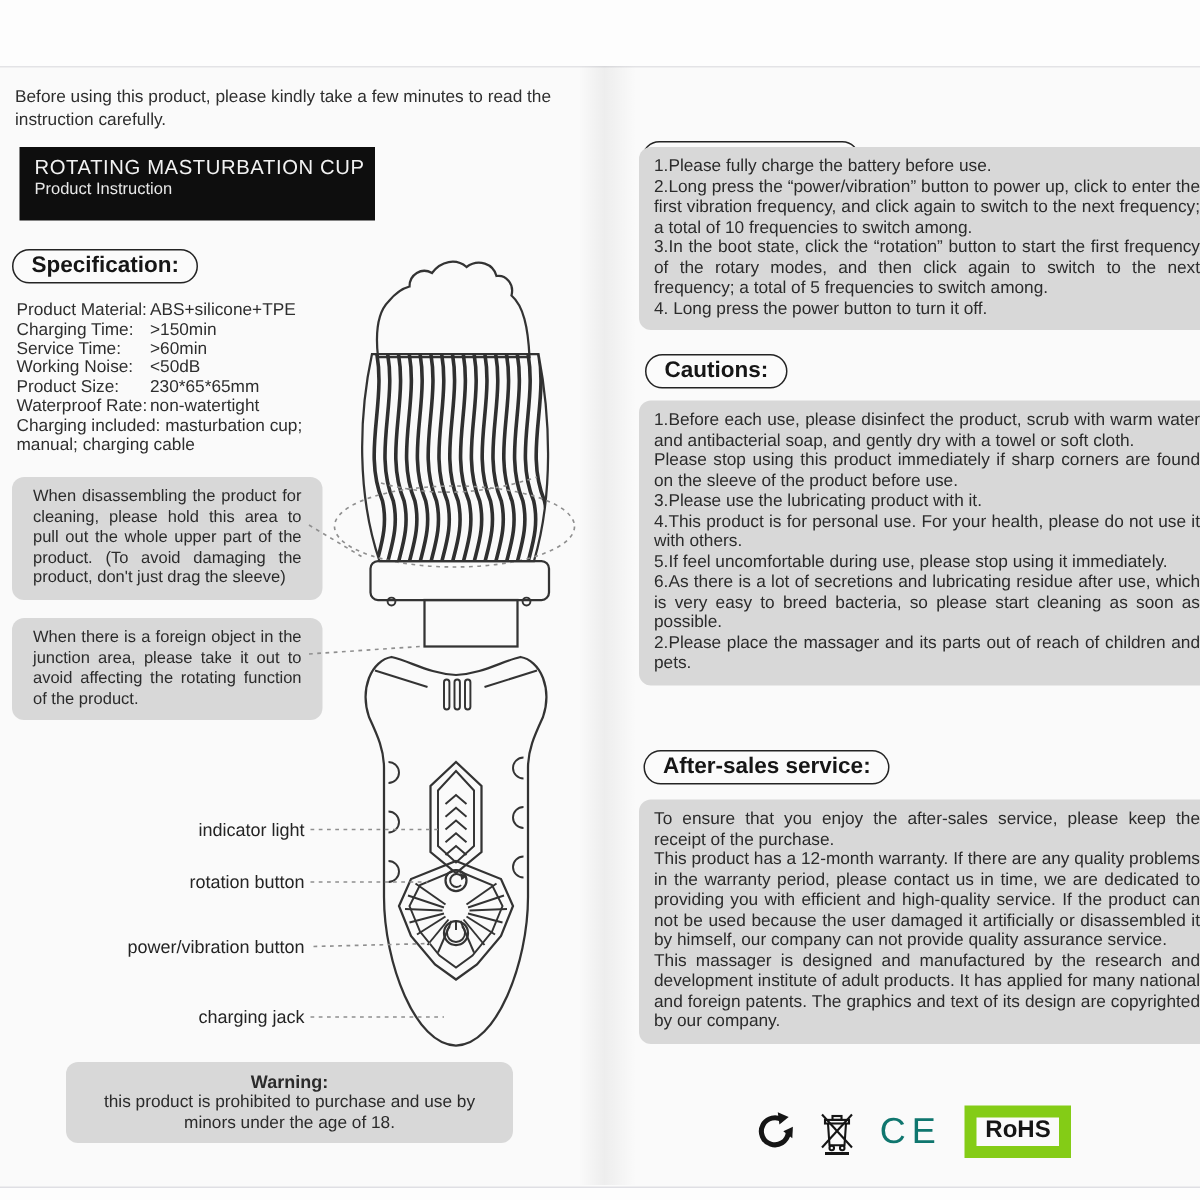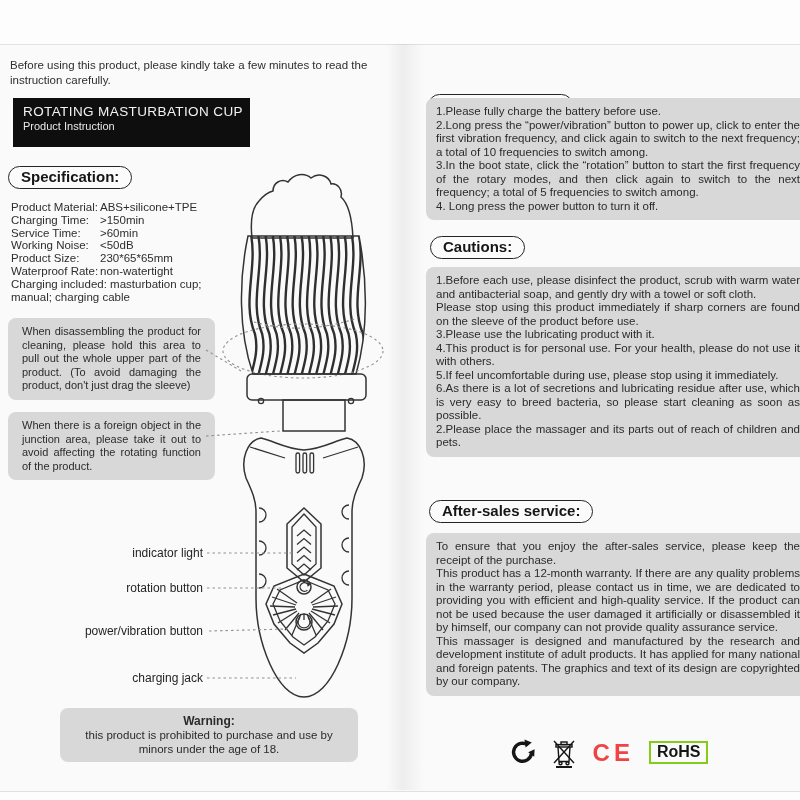--- a/index.html
+++ b/index.html
@@ -38,30 +38,30 @@
   .graybox{
     background:#d8d8d8;border-radius:8px;color:#2b2b2b;
     font-size:11px;line-height:13.5px;text-align:justify;padding:7px 14px;
   }
   .graybox p{margin:0;}
   .rt-box{left:426px;width:364px;font-size:11.5px;line-height:13.5px;padding:7px 10px;}
   .note1{left:8px;top:318px;width:179px;}
   .note2{left:8px;top:412px;width:179px;}
   .dev-label{font-size:12px;text-align:right;width:163px;left:40px;color:#242424;}
   .warnbox{
-    left:60px;top:708px;width:280px;background:#d8d8d8;border-radius:8px;
+    left:44px;top:708px;width:280px;background:#d8d8d8;border-radius:8px;
     text-align:center;font-size:11.5px;line-height:14px;padding:6px 9px;color:#2b2b2b;
   }
   .warnbox .wh{font-weight:bold;font-size:12px;}
   .cert-row{left:426px;top:737px;width:364px;display:flex;justify-content:center;align-items:center;gap:15px;}
   .rohs{
-    border:2px solid #84cc16;padding:0 6px 1px 6px;font-weight:bold;font-size:16px;color:#151515;
+    border:8px solid #84cc16;padding:0 6px 1px 6px;font-weight:bold;font-size:16px;color:#151515;
     font-family:"Liberation Sans",sans-serif;
   }
-  .ce{font-size:24px;font-weight:700;letter-spacing:4px;color:#ef4444;}
+  .ce{font-size:24px;font-weight:400;letter-spacing:4px;color:#0f766e;}
   svg .ln{fill:none;stroke:#333;stroke-width:1.3;}
   svg .ln2{fill:none;stroke:#333;stroke-width:1.5;}
   svg .dash{fill:none;stroke:#8f8f8f;stroke-width:1.1;stroke-dasharray:2.5 3;}
   svg .stripe{fill:none;stroke:#2f2f2f;stroke-width:2.4;}
 </style>
 </head>
 <body>
 
 <div class="page-area"></div>
 <div class="fold"></div>

